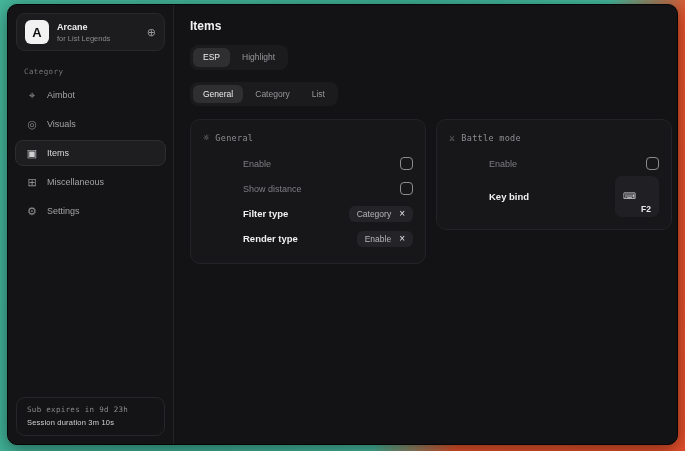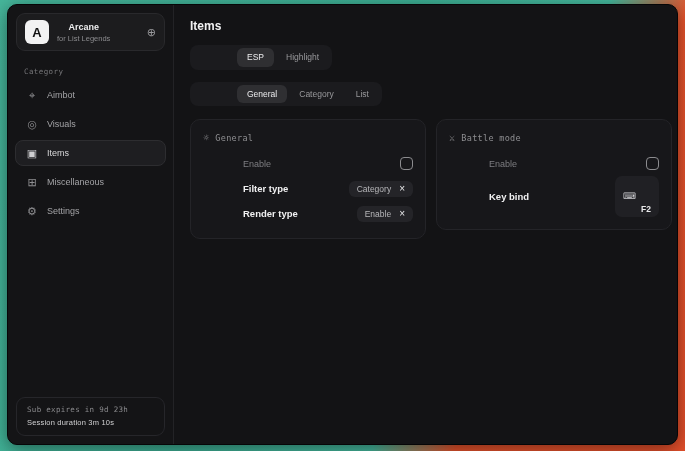--- a/index.html
+++ b/index.html
@@ -34,21 +34,21 @@
     background: #1c1c1e; border: 1px solid #29292c;
     border-radius: 9px; padding: 6px 8px;
     margin: 0 2px;
   }
   .logo {
     width: 24px; height: 24px; border-radius: 6px;
     background: #f2f2f2; color: #111;
     display: flex; align-items: center; justify-content: center;
     font-weight: bold; font-size: 13px;
   }
-  .brand-text { display: flex; flex-direction: column; gap: 2px; text-align: center; }
+  .brand-text { display: flex; flex-direction: column; gap: 2px; }
   .brand-name { font-size: 9px; font-weight: bold; color: #ededee; }
   .brand-sub { font-size: 7.5px; color: #8b8b8e; }
   .brand-action { margin-left: auto; color: #9a9a9d; font-size: 11px; line-height: 1; cursor: pointer; }
 
   .section-label {
     margin: 16px 10px 6px 10px;
     font-size: 7.5px; color: #757578; letter-spacing: .4px;
   }
   .nav { display: flex; flex-direction: column; gap: 3px; }
   .nav-item {
@@ -79,21 +79,21 @@
   .tab-group {
     display: inline-flex; align-self: flex-start;
     background: #1b1b1e; border-radius: 8px;
     padding: 3px; gap: 2px; margin-top: 12px;
   }
   .tab {
     padding: 4px 10px; border-radius: 6px;
     font-size: 8.5px; color: #98989b; cursor: pointer;
     line-height: 1.25;
   }
-  .tab.active { background: #2f2f32; color: #ececee; margin-left: 44px; }
+  .tab.active { background: #2f2f32; color: #ececee; }
 
   .panels { display: flex; gap: 10px; margin-top: 13px; align-items: flex-start; }
   .panel {
     width: 236px; background: #17171a;
     border: 1px solid #242428; border-radius: 10px;
     padding: 10px 12px 12px 12px;
   }
   .panel-header {
     display: flex; align-items: center; gap: 6px;
     font-size: 8.5px; color: #8e8e91; margin: 2px 0 8px 0;
@@ -196,20 +196,24 @@
         <div class="panel-header mono">
           <span class="panel-icon">☼</span>
           <span>General</span>
         </div>
 
         <div class="row">
           <span class="row-label">Enable</span>
           <span class="checkbox"></span>
         </div>
 
+        <div class="row">
+          <span class="row-label">Show distance</span>
+          <span class="checkbox"></span>
+        </div>
 
         <div class="row em">
           <span class="row-label">Filter type</span>
           <span class="chip">
             <span class="chip-value">Category</span>
             <span class="chip-close">×</span>
           </span>
         </div>
 
         <div class="row em">

